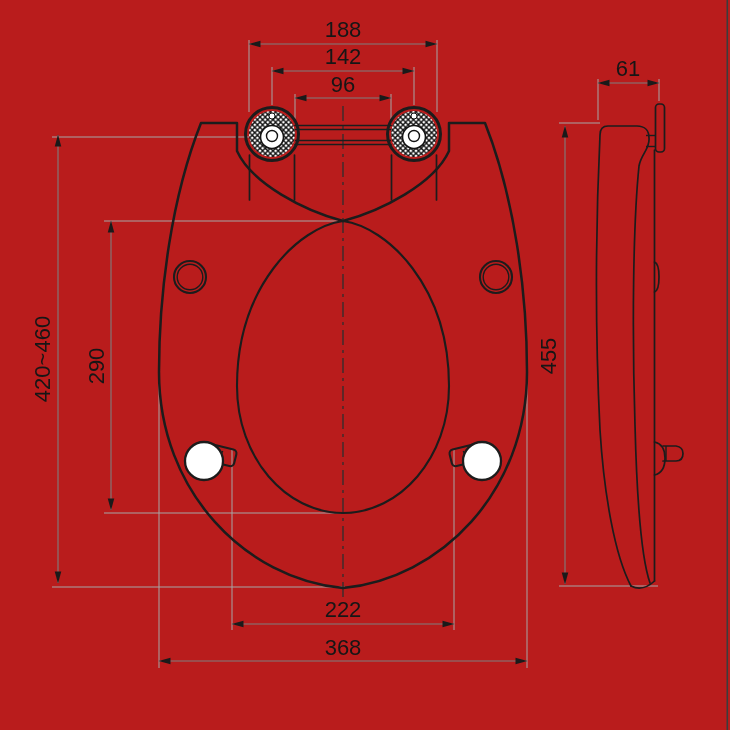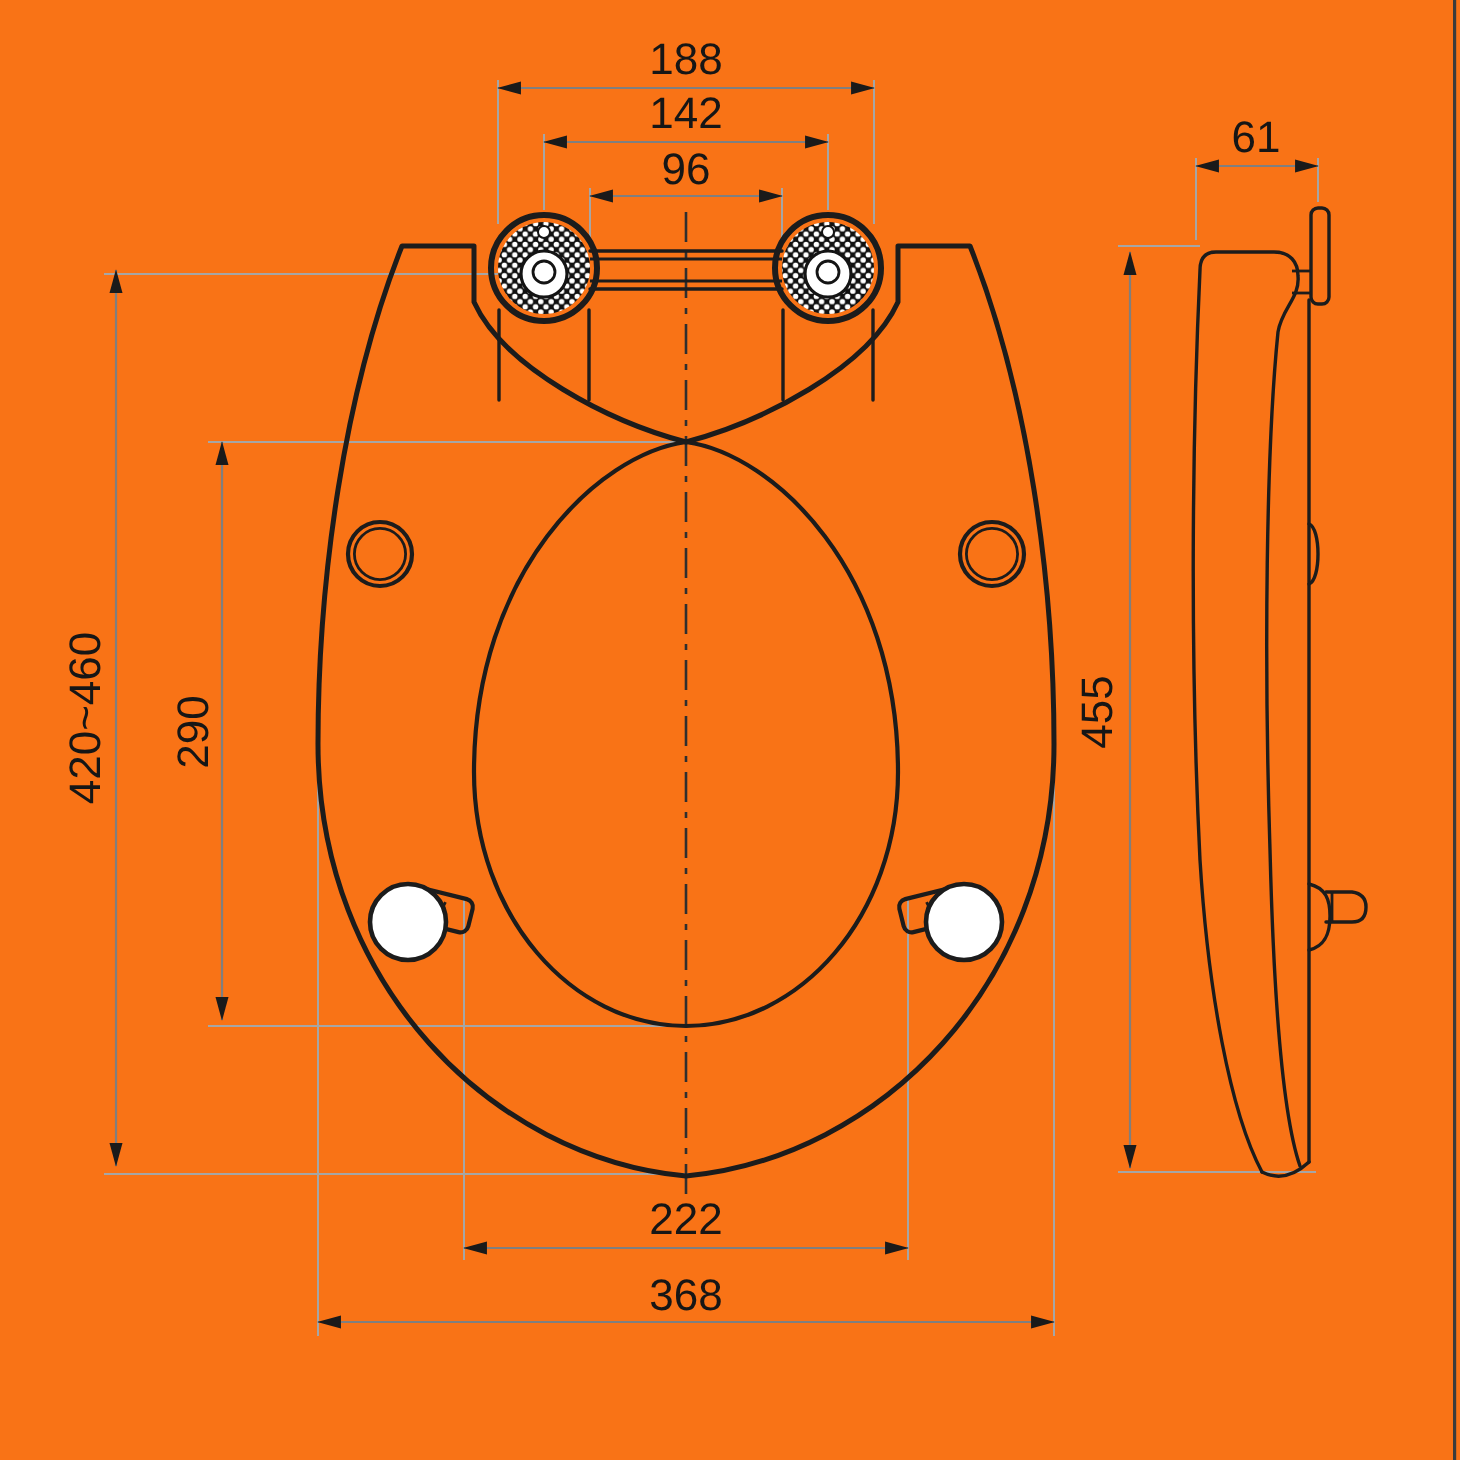--- a/index.html
+++ b/index.html
@@ -1,16 +1,16 @@
 <!DOCTYPE html>
 <html style="--c-line: #1c1c1c; --c-dim: #7f7f7f; --c-ext: #a6a6a6; --c-text: #161616;"><head>
 <meta charset="utf-8">
 <style>
   html,body{margin:0;padding:0;background:#ffffff;}
-  .stage{width:730px;height:730px;background:#f97316;position:relative;overflow:hidden;}
+  .stage{width:730px;height:730px;background:#b91c1c;position:relative;overflow:hidden;}
   svg text{font-family:"Liberation Sans", sans-serif;font-size:22px;fill:var(--c-text,#161616);text-anchor:middle;}
   .s-main{stroke:var(--c-line,#1c1c1c);fill:none;stroke-width:2.5;stroke-linejoin:round;stroke-linecap:round;}
   .s-main2{stroke:var(--c-line,#1c1c1c);fill:none;stroke-width:2.1;stroke-linejoin:round;stroke-linecap:round;}
   .s-med{stroke:var(--c-line,#1c1c1c);fill:none;stroke-width:1.7;stroke-linejoin:round;stroke-linecap:round;}
   .s-thin{stroke:var(--c-line,#1c1c1c);fill:none;stroke-width:1.4;}
   .s-hinge{stroke:var(--c-line,#1c1c1c);fill:none;stroke-width:3;}
   .fw{fill:#ffffff;}
   .dim{stroke:var(--c-dim,#7f7f7f);stroke-width:1.1;fill:none;}
   .ext{stroke:var(--c-ext,#a6a6a6);stroke-width:1;fill:none;}
   .cl{stroke:#2f2f2f;stroke-width:1.3;fill:none;stroke-dasharray:15 5 3 5;}

